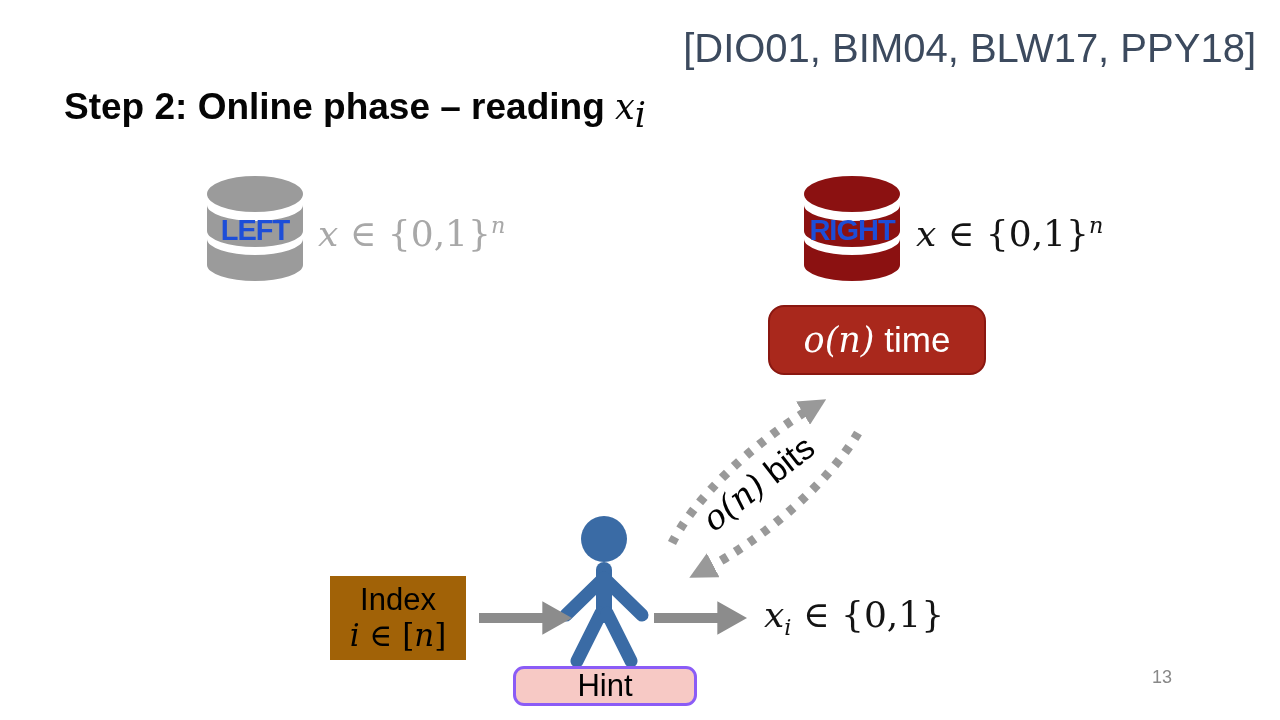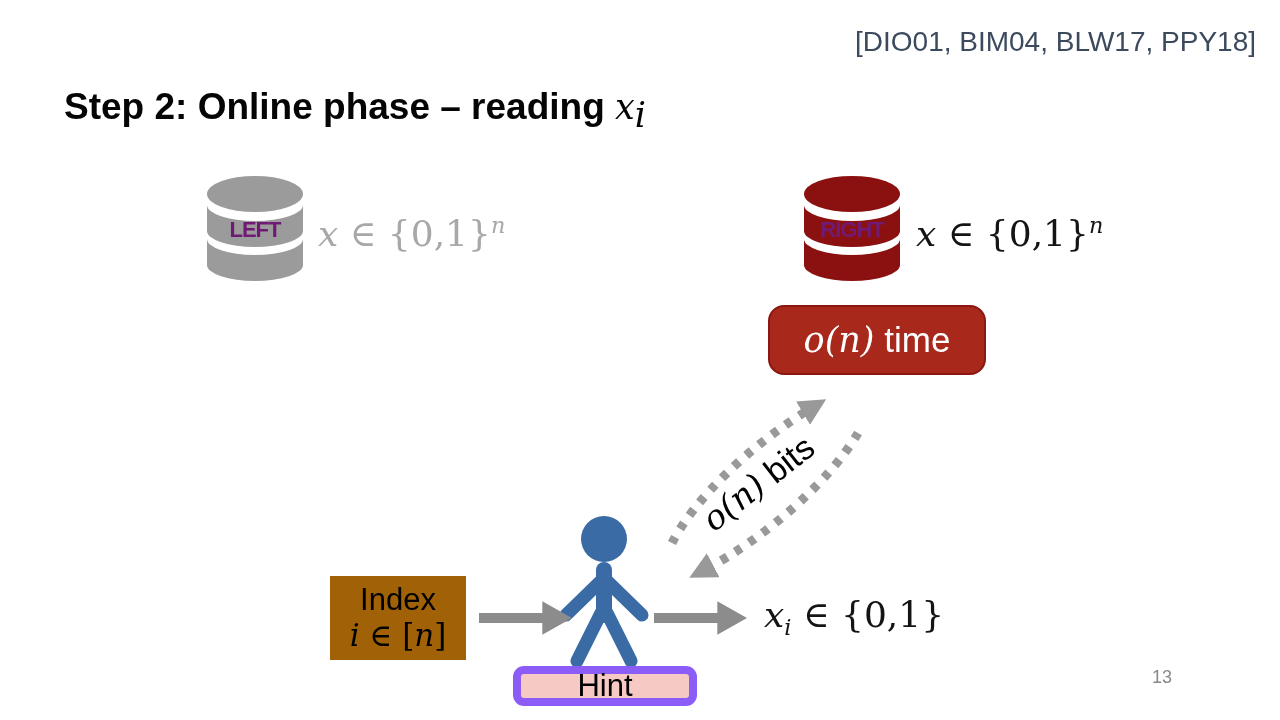--- a/index.html
+++ b/index.html
@@ -7,29 +7,29 @@
     position:relative; width:1280px; height:720px; background:#ffffff;
     overflow:hidden; font-family:"Liberation Sans", sans-serif; color:#000;
   }
   .mi { font-family:"DejaVu Serif", serif; font-style:italic; }
   .mu { font-family:"DejaVu Serif", serif; font-style:normal; }
 
   .title { position:absolute; left:64px; top:18px; font-size:55px; font-weight:bold; letter-spacing:-1px; color:#050505; }
   .subtitle { position:absolute; left:64px; top:86px; font-size:37px; font-weight:bold; color:#050505; white-space:nowrap; }
   .subtitle .mi { font-weight:normal; font-size:35px; }
   .subtitle sub { font-size:0.62em; font-weight:normal; }
-  .citation { position:absolute; top:26px; right:24px; font-size:28px; color:#3c4a5e; }
+  .citation { position:absolute; top:26px; right:24px; font-size:40px; color:#3c4a5e; }
 
   .db { position:absolute; width:100px; height:114px; }
   .db-left  { left:205px; top:174px; color:#9b9b9b; }
   .db-right { left:802px; top:174px; color:#8b1111; }
   .db svg { display:block; }
   .db-label {
     position:absolute; left:50%; top:49%; transform:translate(-50%,-50%);
-    color:#701a75; font-weight:bold; font-size:22px; letter-spacing:-1px; white-space:nowrap;
+    color:#1d4ed8; font-weight:bold; font-size:29px; letter-spacing:-1px; white-space:nowrap;
   }
 
   .math-line { position:absolute; font-family:"DejaVu Serif", serif; font-size:36px; color:#141414; white-space:nowrap; }
   .math-line sup { font-size:0.62em; }
   .math-line sub { font-size:0.62em; }
   .math-left  { left:318px; top:212px; color:#a8a8a8; }
   .math-right { left:916px; top:212px; }
 
   .caption { position:absolute; left:400px; top:324px; font-size:33px; color:#000; white-space:nowrap; }
   .red-box {
@@ -56,21 +56,21 @@
   .index-math { font-size:31px; font-family:"DejaVu Serif", serif; color:#000; }
 
   .arrow { position:absolute; width:94px; height:34px; }
   .arrow-1 { left:479px; top:601px; }
   .arrow-2 { left:654px; top:601px; }
 
   .output-math { position:absolute; left:764px; top:594px; }
 
   .hint-box {
     position:absolute; left:513px; top:666px; width:184px; height:40px;
-    background:#f7c9c5; border:8px solid #8b5cf6; border-radius:11px; box-sizing:border-box;
+    background:#f7c9c5; border:3px solid #8b5cf6; border-radius:11px; box-sizing:border-box;
     display:flex; align-items:center; justify-content:center; font-size:31px; color:#000;
   }
   .page-number { position:absolute; left:1152px; top:667px; font-size:18px; color:#888888; }
 </style>
 </head>
 <body>
 
 <div class="slide">
 
 

